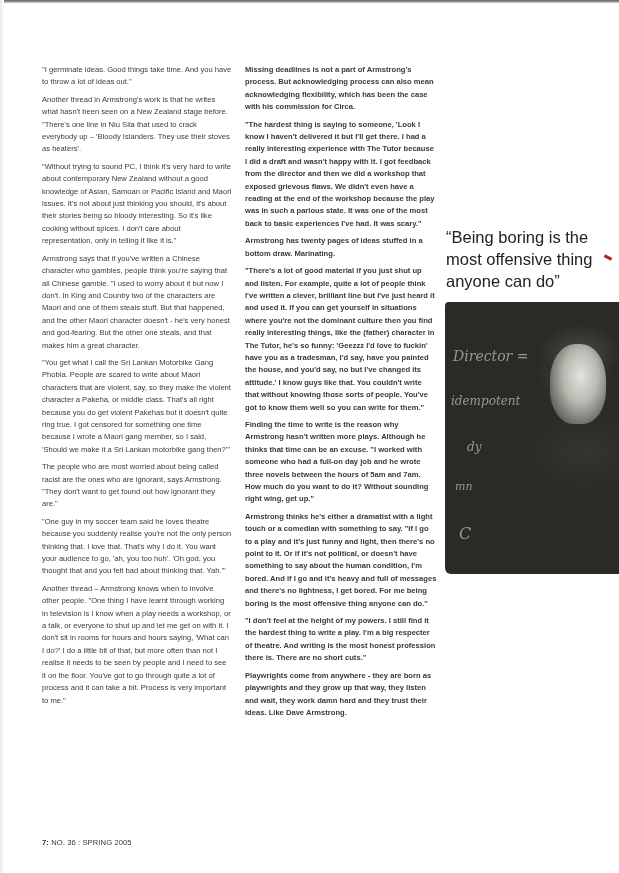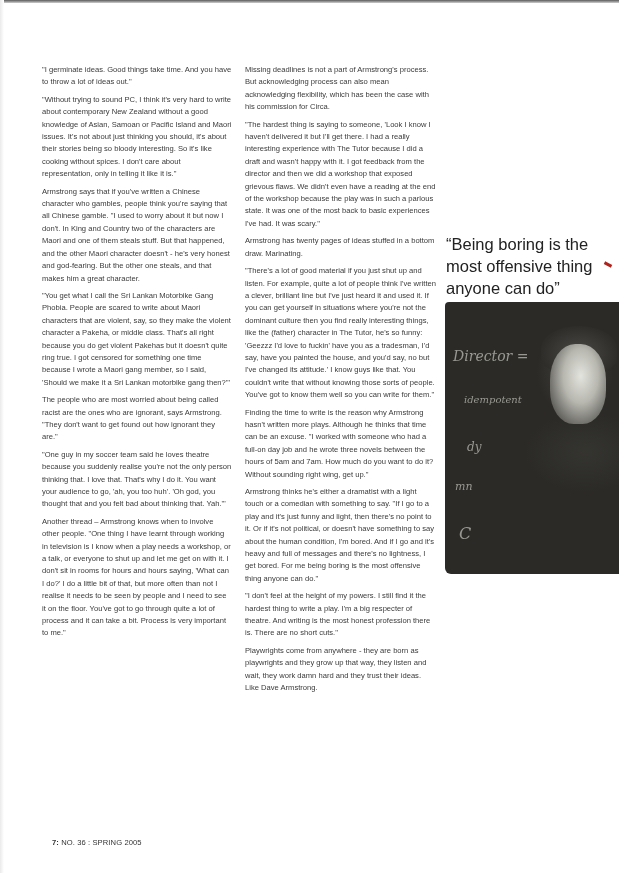--- a/index.html
+++ b/index.html
@@ -15,24 +15,24 @@
     }
     .left-shadow {
       position: absolute; left: 0; top: 0; width: 4px; height: 873px;
       background: linear-gradient(to right, #eaeaea, #ffffff);
     }
     .column {
       position: absolute; top: 64px;
       font-size: 7.6px; line-height: 12.4px; color: #3a3a3a;
     }
     .col-left { left: 42px; width: 190px; }
-    .col-mid  { left: 245px; width: 192px; }
+    .col-mid  { left: 245px; width: 192px; font-weight: bold; }
     .column p { margin: 0 0 5px 0; }
     .pull-quote {
-      position: absolute; left: 446px; top: 233px; width: 172px;
+      position: absolute; left: 446px; top: 226px; width: 172px;
       font-size: 16.5px; line-height: 22px; color: #222222;
       font-family: "Liberation Sans", sans-serif;
     }
     .pull-quote .tick {
       position: absolute; left: 158px; top: 30px; width: 8px; height: 3px;
       background: #b0231c; transform: rotate(28deg);
     }
     .photo {
       position: absolute; left: 445px; top: 302px; width: 176px; height: 272px;
       background:
@@ -51,33 +51,34 @@
       position: absolute; left: 105px; top: 42px; width: 56px; height: 80px;
       border-radius: 45% 45% 42% 42%;
       background: radial-gradient(ellipse at 55% 40%, #e4e4de 0%, #b7b7b0 40%, #5d5c57 80%, rgba(40,40,36,0) 100%);
     }
     .photo .hair {
       position: absolute; left: 96px; top: 24px; width: 76px; height: 46px;
       border-radius: 50% 50% 30% 30%;
       background: radial-gradient(ellipse at 50% 60%, #4a4944 0%, #2e2d2a 70%, rgba(43,42,39,0) 100%);
     }
     .footer {
-      position: absolute; left: 52px; top: 838px;
+      position: absolute; left: 42px; top: 838px;
       font-size: 7.6px; color: #333333; letter-spacing: 0.1px; text-align: center;
     }
     .footer b { font-weight: bold; }
   </style>
 </head>
 <body>
 
 <div class="top-edge"></div>
 <div class="left-shadow"></div>
 
 <div class="column col-left">
   <p>"I germinate ideas. Good things take time. And you have to throw a lot of ideas out."</p>
+  <p>Another thread in Armstrong's work is that he writes what hasn't been seen on a New Zealand stage before. "There's one line in Niu Sila that used to crack everybody up – 'Bloody Islanders. They use their stoves as heaters'.</p>
   <p>"Without trying to sound PC, I think it's very hard to write about contemporary New Zealand without a good knowledge of Asian, Samoan or Pacific Island and Maori issues. It's not about just thinking you should, it's about their stories being so bloody interesting. So it's like cooking without spices. I don't care about representation, only in telling it like it is."</p>
   <p>Armstrong says that if you've written a Chinese character who gambles, people think you're saying that all Chinese gamble. "I used to worry about it but now I don't. In King and Country two of the characters are Maori and one of them steals stuff. But that happened, and the other Maori character doesn't - he's very honest and god-fearing. But the other one steals, and that makes him a great character.</p>
   <p>"You get what I call the Sri Lankan Motorbike Gang Phobia. People are scared to write about Maori characters that are violent, say, so they make the violent character a Pakeha, or middle class. That's all right because you do get violent Pakehas but it doesn't quite ring true. I got censored for something one time because I wrote a Maori gang member, so I said, 'Should we make it a Sri Lankan motorbike gang then?'"</p>
   <p>The people who are most worried about being called racist are the ones who are ignorant, says Armstrong. "They don't want to get found out how ignorant they are."</p>
   <p>"One guy in my soccer team said he loves theatre because you suddenly realise you're not the only person thinking that. I love that. That's why I do it. You want your audience to go, 'ah, you too huh'. 'Oh god, you thought that and you felt bad about thinking that. Yah.'"</p>
   <p>Another thread – Armstrong knows when to involve other people. "One thing I have learnt through working in television is I know when a play needs a workshop, or a talk, or everyone to shut up and let me get on with it. I don't sit in rooms for hours and hours saying, 'What can I do?' I do a little bit of that, but more often than not I realise it needs to be seen by people and I need to see it on the floor. You've got to go through quite a lot of process and it can take a bit. Process is very important to me."</p>
 </div>
 
 <div class="column col-mid">
   <p>Missing deadlines is not a part of Armstrong's process. But acknowledging process can also mean acknowledging flexibility, which has been the case with his commission for Circa.</p>
@@ -92,21 +93,21 @@
 
 <div class="pull-quote">
   <span>“Being boring is the most offensive thing anyone can do”</span>
   <span class="tick"></span>
 </div>
 
 <div class="photo">
   <div class="hair"></div>
   <div class="face"></div>
   <span class="chalk" style="left:8px; top:46px; font-size:14px;text-align:right;">Director =</span>
-  <span class="chalk" style="left:19px; top:92px; font-size:10px;">idempotent</span>
+  <span class="chalk" style="left:6px; top:92px; font-size:12px;">idempotent</span>
   <span class="chalk" style="left:22px; top:138px; font-size:12px;">dy</span>
   <span class="chalk" style="left:10px; top:178px; font-size:11px;">mn</span>
   <span class="chalk" style="left:14px; top:222px; font-size:16px;">C</span>
 </div>
 
 <div class="footer">
   <b>7:</b>
   <span>NO. 36 : SPRING 2005</span>
 </div>
 

